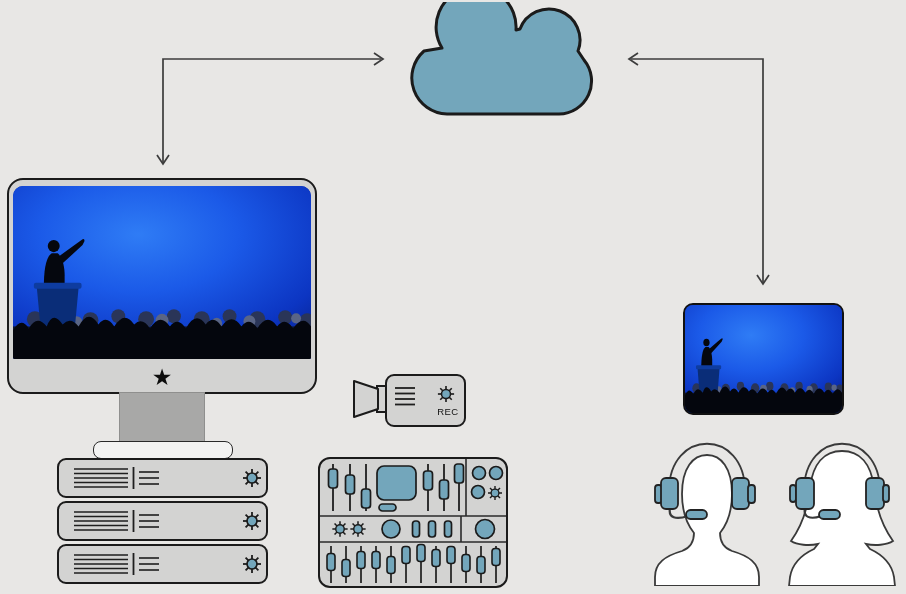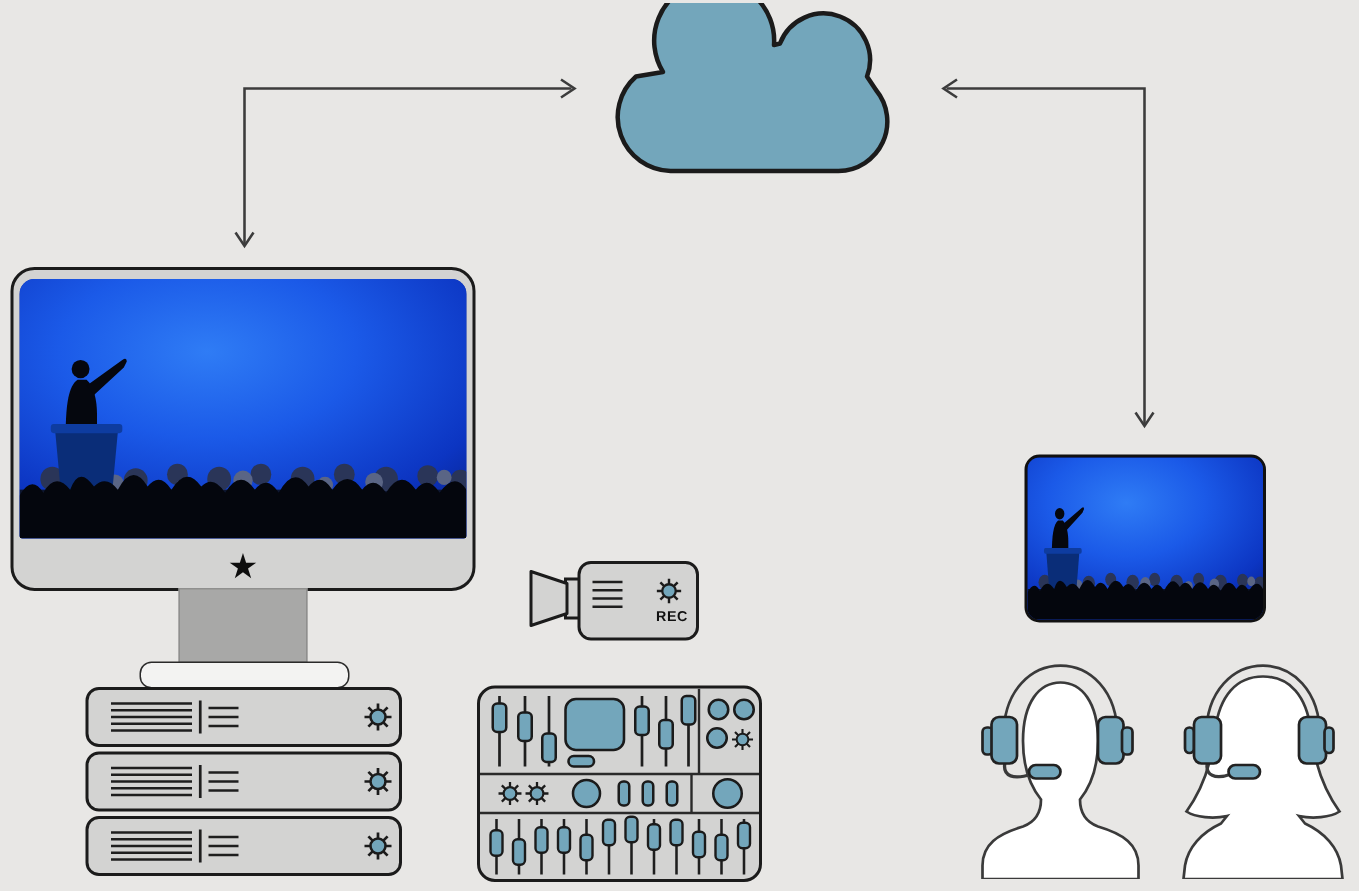--- a/index.html
+++ b/index.html
@@ -23,21 +23,21 @@
   
   .stand-neck{left:119px;top:392px;width:86px;height:50px;background:var(--stand);border:1px solid #8f8f8e;box-sizing:border-box;}
   .stand-base{left:93px;top:441px;width:140px;height:18px;background:var(--base);
     border:1.6px solid #2a2a2a;border-radius:8px;box-sizing:border-box;}
   .server{left:57px;width:211px;height:40px;background:var(--device);
     border:2px solid var(--outline);border-radius:9px;box-sizing:border-box;}
 
   
   .camera-body{left:385px;top:374px;width:81px;height:53px;background:var(--device);
     border:2px solid var(--outline);border-radius:9px;box-sizing:border-box;}
-  .rec-label{left:44px;top:30px;width:34px;text-align:center;font-size:9.5px;font-weight:700;
+  .rec-label{left:44px;top:30px;width:34px;text-align:center;font-size:9.5px;font-weight:400;
     letter-spacing:.4px;color:#111;}
 
   
   .mixer{left:318px;top:457px;width:190px;height:131px;background:var(--device);
     border:2px solid var(--outline);border-radius:12px;box-sizing:border-box;overflow:hidden;}
 
   
   .viewer-screen{left:683px;top:303px;width:161px;height:112px;border:2.5px solid #111;
     border-radius:10px;box-sizing:border-box;overflow:hidden;background:#0a2fb0;}
 </style>

